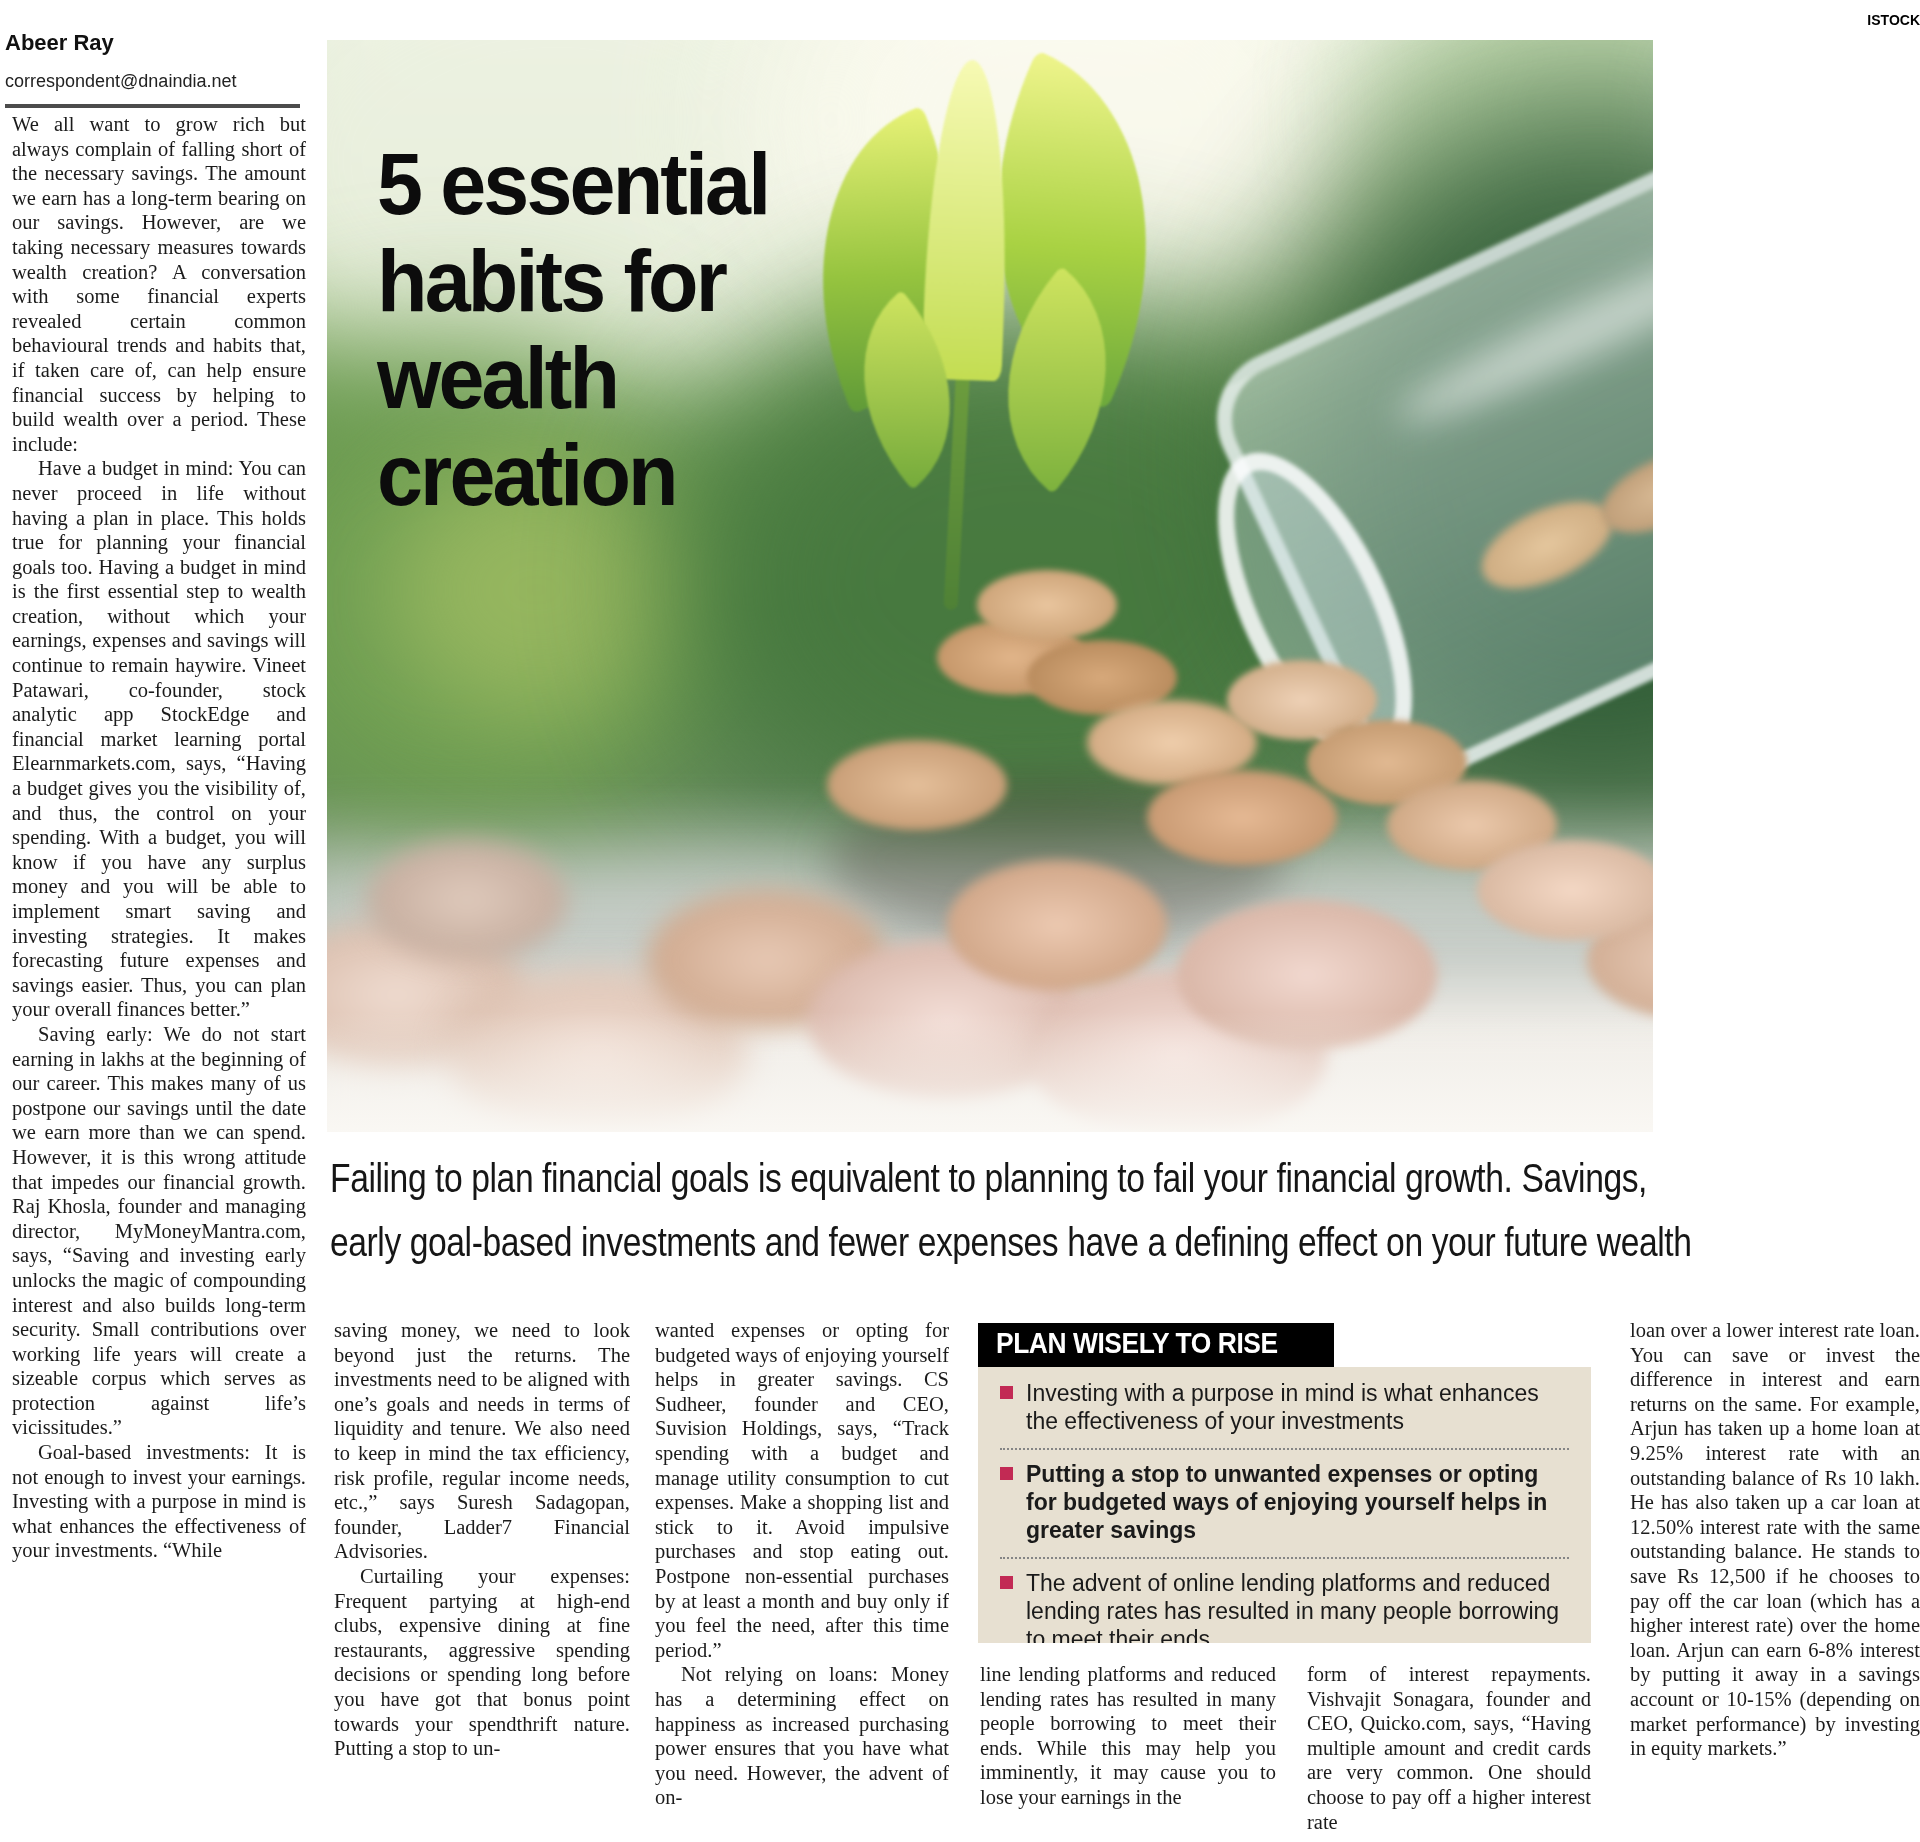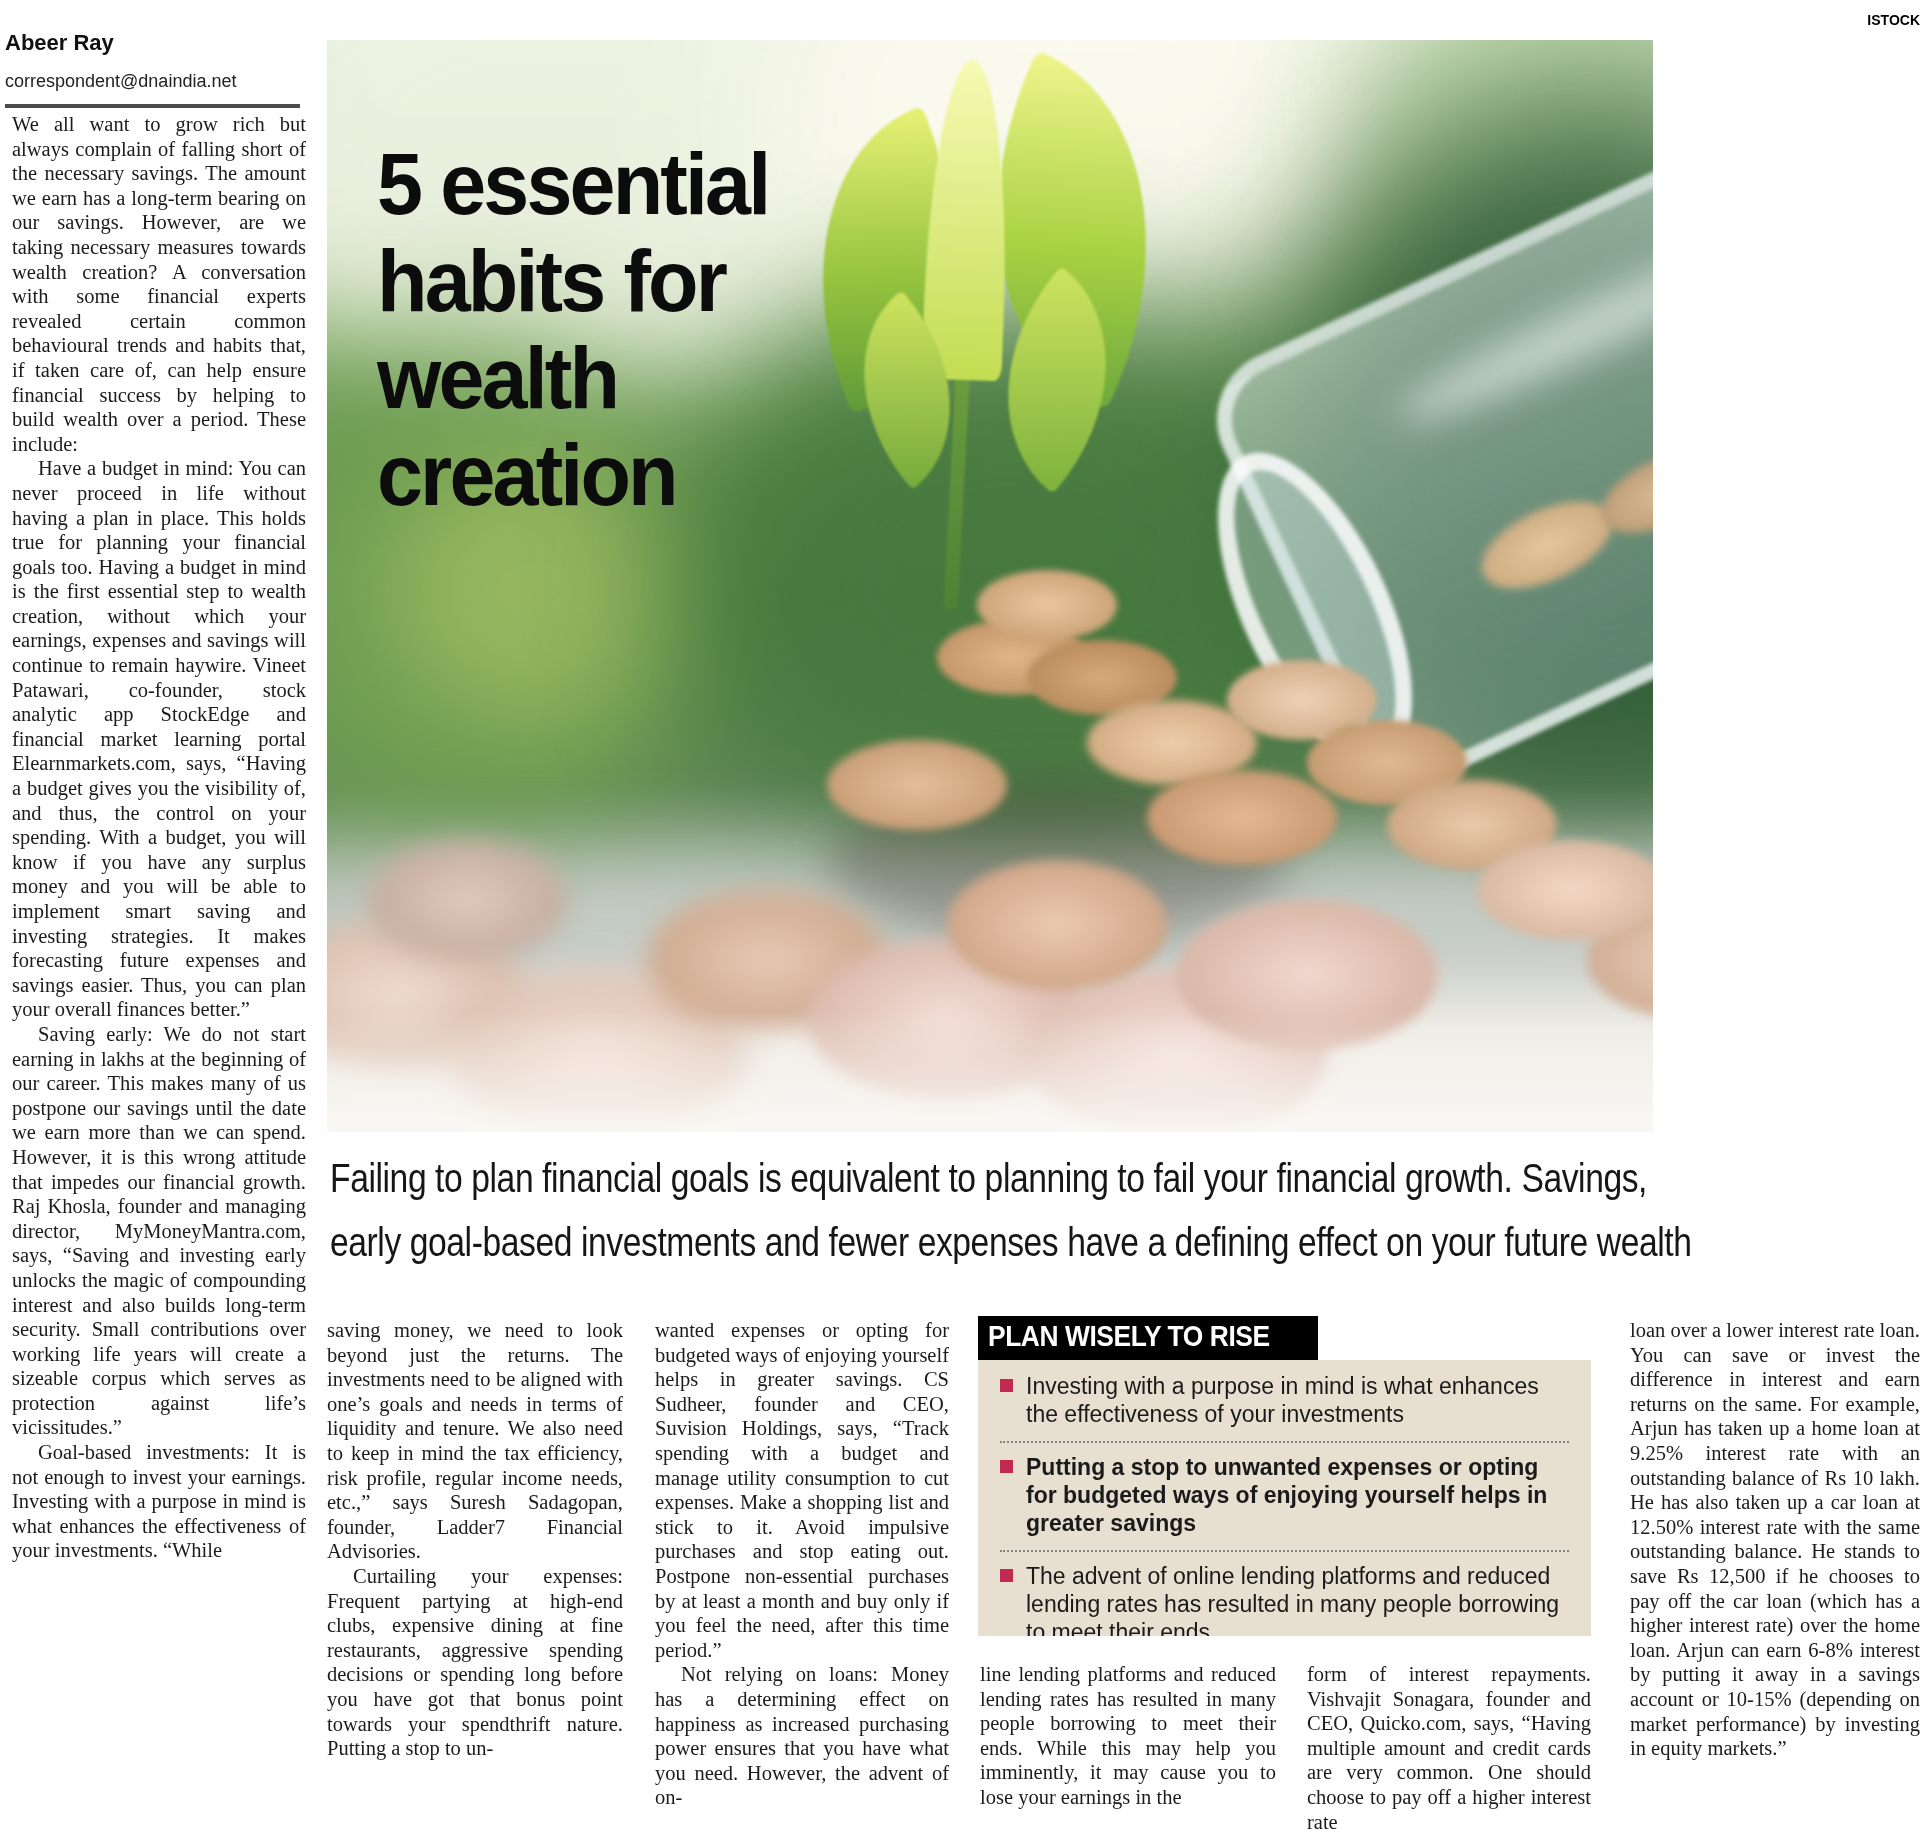--- a/index.html
+++ b/index.html
@@ -30,30 +30,30 @@
             transform:scaleX(.95);transform-origin:left top;}
 
   
   .standfirst{position:absolute;left:330px;top:1146px;width:1593px;
               font-family:"Liberation Sans",sans-serif;font-size:41px;color:#161616;}
   .standfirst .line{transform:scaleX(.82);transform-origin:left;white-space:nowrap;
                     line-height:64px;letter-spacing:-.5px;}
 
   
   .col{position:absolute;top:1318px;bottom:0;overflow:hidden;}
-  .col.c1{left:327px;width:296px;}
+  .col.c1{left:334px;width:296px;}
   .col.c2{left:655px;width:294px;}
   .col.c3{left:980px;width:296px;top:1662px;}
   .col.c4{left:1307px;width:284px;top:1662px;}
   .col.c5{left:1630px;width:290px;}
 
   
   .callout{position:absolute;left:978px;top:1316px;width:613px;}
   .callout-header{display:inline-block;background:var(--callout_header_bg,#000);
-                  color:var(--callout_header_text,#fff);padding:3px 10px 7px;}
+                  color:var(--callout_header_text,#fff);padding:3px 18px 7px;margin-top:7px;}
   .callout-header span{display:inline-block;font-family:"Liberation Sans",sans-serif;font-weight:bold;
                        font-size:30px;letter-spacing:-.5px;transform:scaleX(.88);transform-origin:left;}
   .callout-box{background:var(--callout_bg,#e7e0d1);box-sizing:border-box;width:613px;height:276px;
                padding:2px 22px 16px;overflow:hidden;}
   .callout-box ul{margin:0;padding:0;}
   .callout-box li{list-style:none;display:flex;gap:13px;font-family:"Liberation Sans",sans-serif;
                   font-size:23px;line-height:28px;color:#1a1a1a;padding:10px 0 13px;}
   .callout-box li:not(:first-child){border-top:2px dotted #858585;}
   .callout-box li.bold .btx{font-weight:bold;}
   .sq{flex:0 0 13px;width:13px;height:13px;background:var(--bullet,#c22a54);margin-top:7px;}

